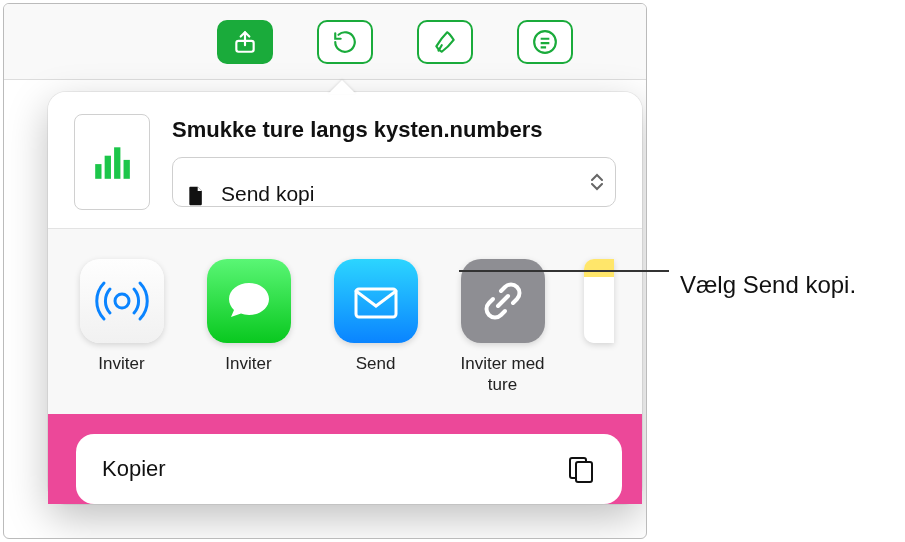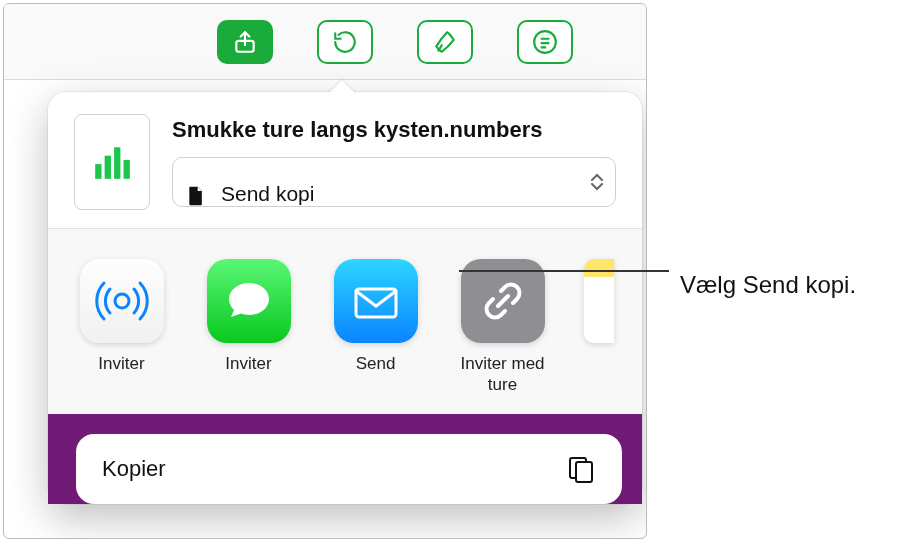--- a/index.html
+++ b/index.html
@@ -140,21 +140,21 @@
     .mail { background: linear-gradient(180deg,#2cd5ff,#0a84ff); }
     .link { background: #8e8e93; }
     .notes {
       width: 30px;
       background: linear-gradient(180deg,#ffe66a 0%, #ffe66a 22%, #fff 22%);
       border-radius: 10px 0 0 10px;
     }
     .app-label { font-size: 17px; color: #222; text-align: center; line-height: 1.25; }
     .actions-area {
       padding: 20px 20px 0 28px;
-      background: #701a75;
+      background: #ec4899;
     }
     .copy-row {
       background: #fff;
       border-radius: 18px;
       height: 70px;
       display: flex;
       align-items: center;
       justify-content: space-between;
       padding: 0 26px;
       font-size: 22px;

